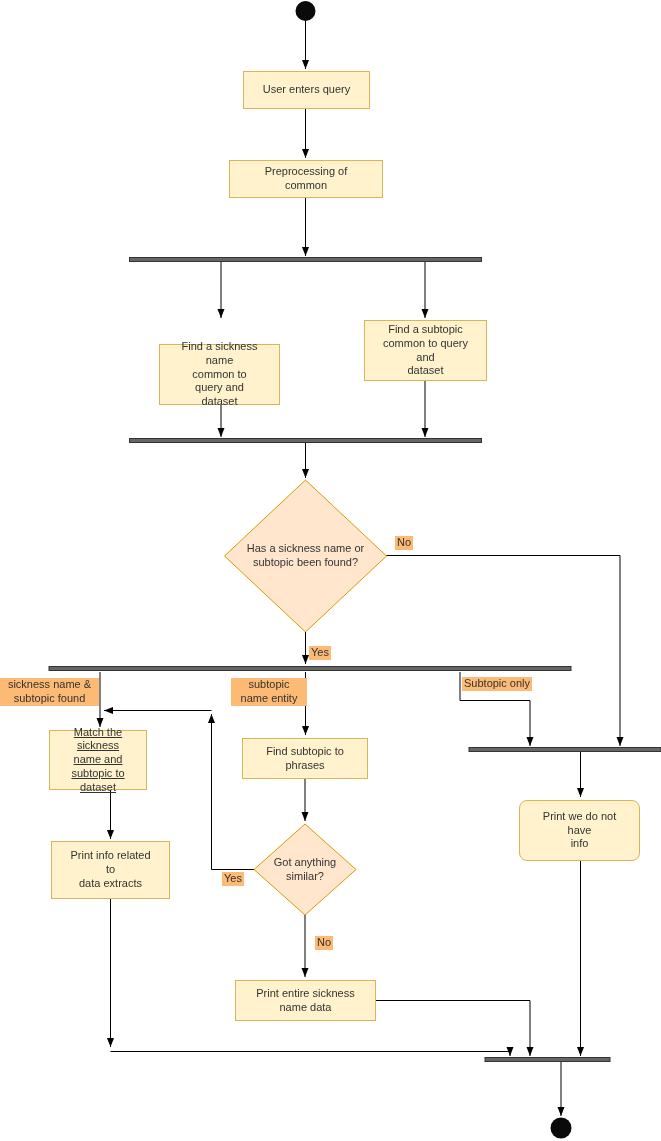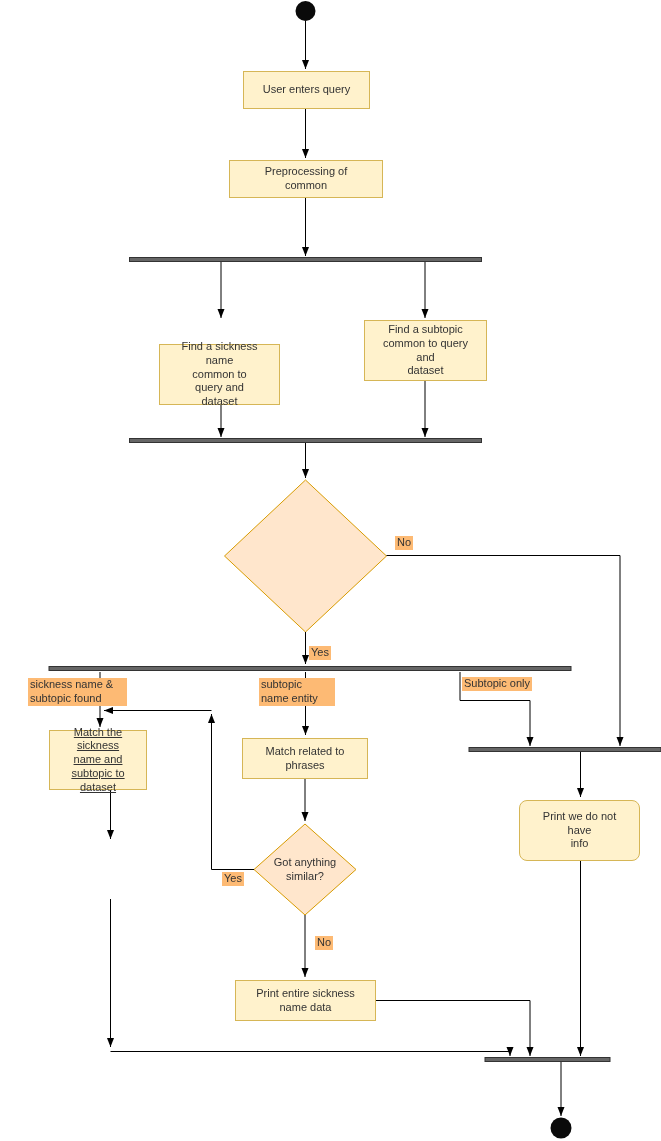--- a/index.html
+++ b/index.html
@@ -27,21 +27,21 @@
     text-align:center; white-space:pre-line; line-height:1.25; padding:18px;
   }
   .dtext{
     position:absolute; display:flex; align-items:center; justify-content:center;
     text-align:center; white-space:pre-line; line-height:1.25; pointer-events:none;
   }
   .elabel{
     position:absolute; background:#fdba74; padding:0 2px;
     white-space:pre-line; line-height:1.25;
   }
-  .elabel.center{text-align:left;margin-left:28px;}
+  .elabel.center{text-align:center;}
 </style>
 </head>
 <body>
 
 <div class="canvas">
 
   <svg class="edges" width="661" height="1141" viewBox="0 0 661 1141" xmlns="http://www.w3.org/2000/svg">
     <defs>
       <marker id="arrow" markerUnits="userSpaceOnUse" markerWidth="10" markerHeight="8" refX="9" refY="3.5" orient="auto">
         <path class="arrowhead" d="M0 0 L9 3.5 L0 7 Z"></path>
@@ -95,30 +95,34 @@
 dataset</div>
 
   <div class="node" style="left:364px; top:320px; width:123px; height:61px;">Find a subtopic
 common to query and
 dataset</div>
 
   <div class="node" style="left:49px; top:730px; width:98px; height:60px;text-decoration:underline;">Match the sickness
 name and subtopic to
 dataset</div>
 
+  <div class="node" style="left:51px; top:841px; width:119px; height:58px;">Print info related to
+data extracts</div>
 
-  <div class="node" style="left:242px; top:738px; width:126px; height:41px;">Match related to
+  <div class="node" style="left:242px; top:738px; width:126px; height:41px;">Find subtopic to
 phrases</div>
 
   <div class="node" style="left:235px; top:980px; width:141px; height:41px;">Print entire sickness
 name data</div>
 
   <div class="node" style="left:519px; top:800px; width:121px; height:61px;border-radius:8px;">Print we do not have
 info</div>
 
+  <div class="dtext" style="left:224px; top:480px; width:163px; height:152px;">Has a sickness name or
+subtopic been found?</div>
 
   <div class="dtext" style="left:254px; top:824px; width:102px; height:91px;">Got anything
 similar?</div>
 
   <div class="elabel" style="left:395px; top:536px;">No</div>
 
   <div class="elabel" style="left:309px; top:646px;">Yes</div>
 
   <div class="elabel center" style="left:0px; top:678px; width:95px;">sickness name &amp;
 subtopic found</div>

